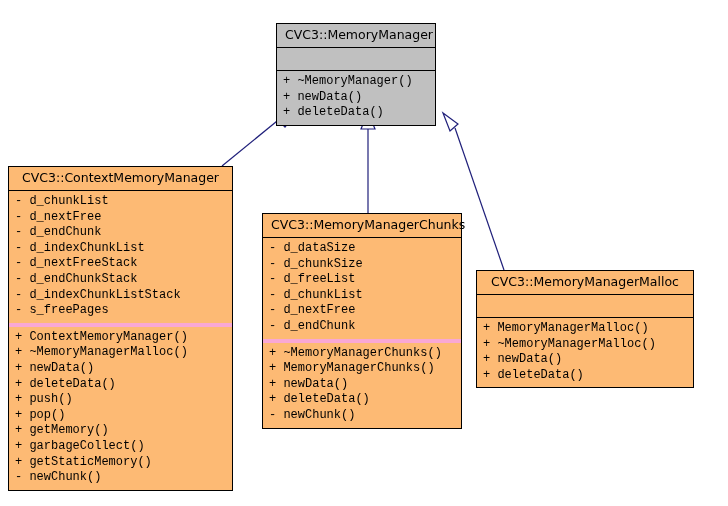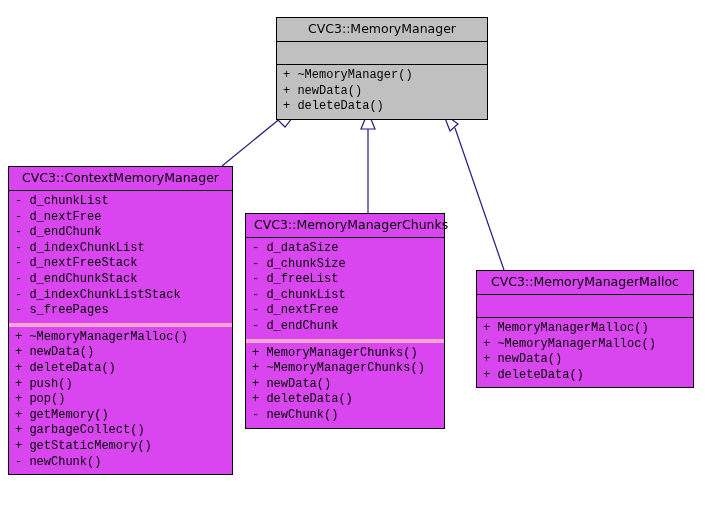--- a/index.html
+++ b/index.html
@@ -20,21 +20,21 @@
     left: 0;
     top: 0;
     width: 728px;
     height: 506px;
     pointer-events: none;
   }
   .uml-box {
     position: absolute;
     box-sizing: border-box;
     border: 1px solid #000000;
-    background: #d946ef;
+    background: #fdba74;
     z-index: 2;
   }
   .uml-box.filled {
     background: #c0c0c0;
   }
   .uml-title {
     box-sizing: border-box;
     text-align: center;
     font-size: 12.5px;
     color: #000000;
@@ -56,23 +56,23 @@
   }
   .uml-row {
     white-space: nowrap;
     display: block;
   }
   .uml-empty {
     height: 22px;
     border-bottom: 1px solid #000000;
   }
   
-  #box-memorymanager        { left: 276px; top: 17px;   width: 212px; }
+  #box-memorymanager        { left: 276px; top: 23px;   width: 160px; }
   #box-contextmemorymanager { left: 8px;   top: 166px; width: 225px; }
-  #box-memorymanagerchunks  { left: 245px; top: 213px; width: 200px; }
+  #box-memorymanagerchunks  { left: 262px; top: 213px; width: 200px; }
   #box-memorymanagermalloc  { left: 476px; top: 270px; width: 218px; }
 </style>
 </head>
 <body>
 
 <div id="canvas">
 
   <svg class="edges" viewBox="0 0 728 506" width="728" height="506" xmlns="http://www.w3.org/2000/svg">
 
     <g>
@@ -107,20 +107,21 @@
       <span class="uml-row">- d_chunkList</span>
       <span class="uml-row">- d_nextFree</span>
       <span class="uml-row">- d_endChunk</span>
       <span class="uml-row">- d_indexChunkList</span>
       <span class="uml-row">- d_nextFreeStack</span>
       <span class="uml-row">- d_endChunkStack</span>
       <span class="uml-row">- d_indexChunkListStack</span>
       <span class="uml-row">- s_freePages</span>
     </div>
     <div class="uml-ops">
+      <span class="uml-row">+ ContextMemoryManager()</span>
       <span class="uml-row">+ ~MemoryManagerMalloc()</span>
       <span class="uml-row">+ newData()</span>
       <span class="uml-row">+ deleteData()</span>
       <span class="uml-row">+ push()</span>
       <span class="uml-row">+ pop()</span>
       <span class="uml-row">+ getMemory()</span>
       <span class="uml-row">+ garbageCollect()</span>
       <span class="uml-row">+ getStaticMemory()</span>
       <span class="uml-row">- newChunk()</span>
     </div>
@@ -130,22 +131,22 @@
     <div class="uml-title">CVC3::MemoryManagerChunks</div>
     <div class="uml-attrs">
       <span class="uml-row">- d_dataSize</span>
       <span class="uml-row">- d_chunkSize</span>
       <span class="uml-row">- d_freeList</span>
       <span class="uml-row">- d_chunkList</span>
       <span class="uml-row">- d_nextFree</span>
       <span class="uml-row">- d_endChunk</span>
     </div>
     <div class="uml-ops">
+      <span class="uml-row">+ ~MemoryManagerChunks()</span>
       <span class="uml-row">+ MemoryManagerChunks()</span>
-      <span class="uml-row">+ ~MemoryManagerChunks()</span>
       <span class="uml-row">+ newData()</span>
       <span class="uml-row">+ deleteData()</span>
       <span class="uml-row">- newChunk()</span>
     </div>
   </div>
 
   <div class="uml-box" id="box-memorymanagermalloc">
     <div class="uml-title">CVC3::MemoryManagerMalloc</div>
     <div class="uml-empty"></div>
     <div class="uml-ops">

